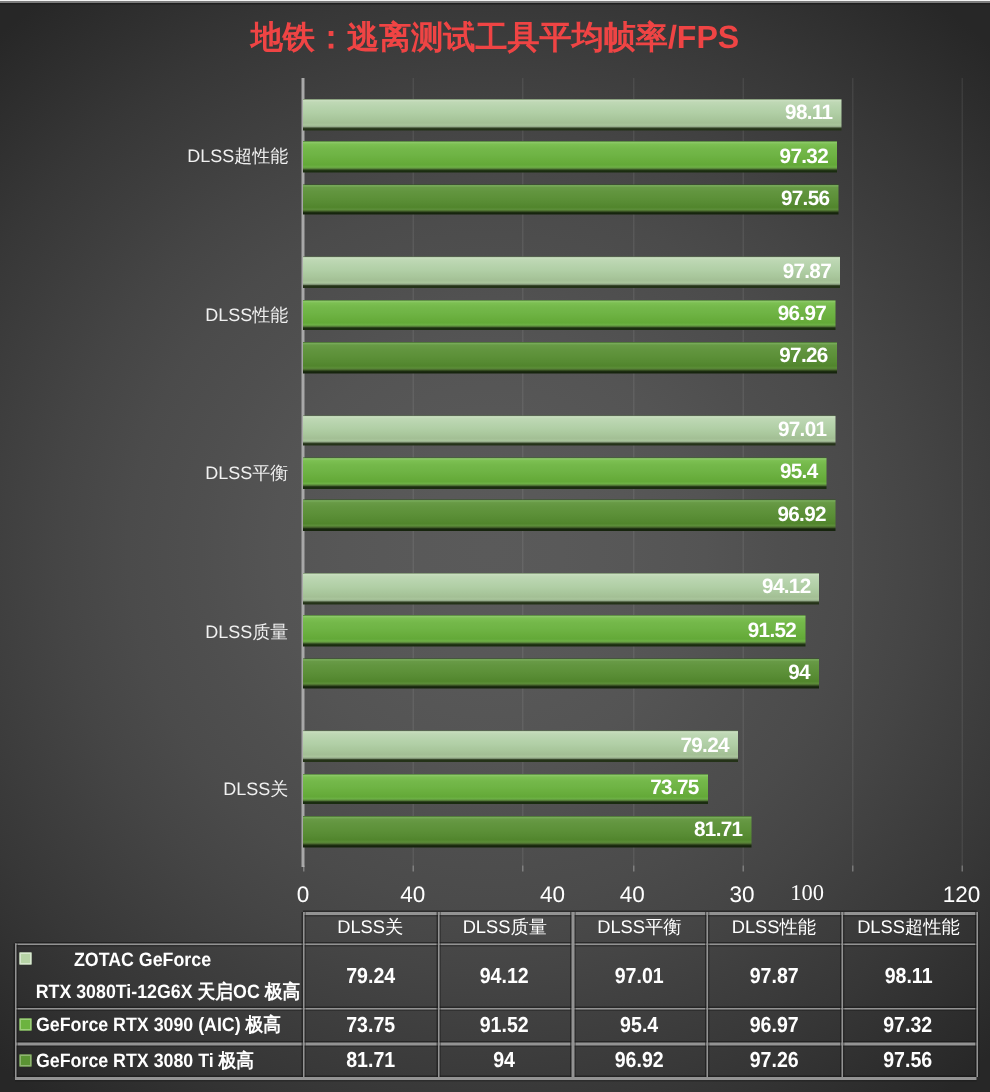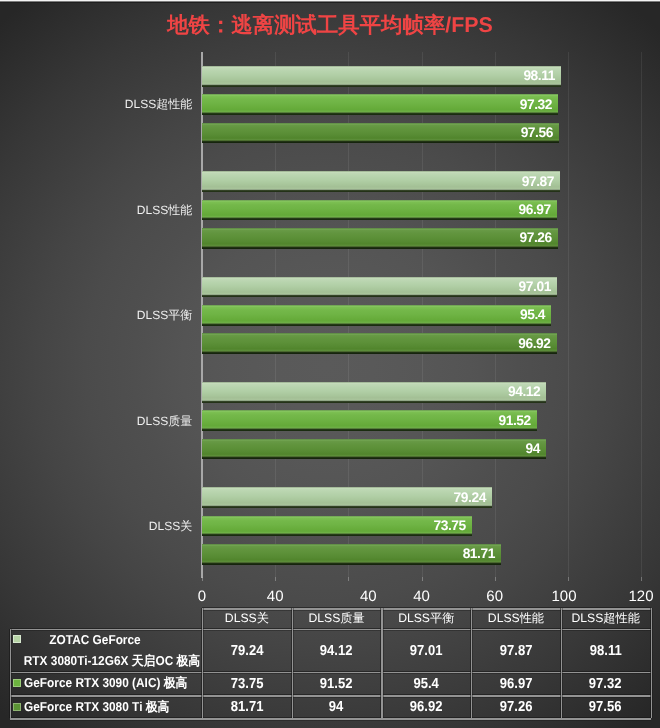--- a/index.html
+++ b/index.html
@@ -144,23 +144,23 @@
   <div id="axis">
       <div class="tickmark" style="left: 202px; top: 577px;"></div>
       <div class="ticklabel" style="left: 202px;">0</div>
       <div class="tickmark" style="left: 275.167px; top: 577px;"></div>
       <div class="ticklabel" style="left: 275.167px;">40</div>
       <div class="tickmark" style="left: 348.333px; top: 577px;"></div>
       <div class="ticklabel" style="left: 348.333px; margin-left: 20px;">40</div>
       <div class="tickmark" style="left: 421.5px; top: 577px;"></div>
       <div class="ticklabel" style="left: 421.5px;">40</div>
       <div class="tickmark" style="left: 494.667px; top: 577px;"></div>
-      <div class="ticklabel" style="left: 494.667px;">60</div>
+      <div class="ticklabel" style="left: 494.667px;">30</div>
       <div class="tickmark" style="left: 567.833px; top: 577px;"></div>
-      <div class="ticklabel" style="left: 564px;">100</div>
+      <div class="ticklabel" style="left: 538px; font-family: Liberation Serif, serif;">100</div>
       <div class="tickmark" style="left: 641px; top: 577px;"></div>
       <div class="ticklabel" style="left: 641px;">120</div>
     </div>
   <div id="cats">
       <div class="catlabel" style="top: 96.475px; left: 0px; width: 192.2px;">DLSS超性能</div>
       <div class="catlabel" style="top: 201.825px; left: 0px; width: 192.2px;">DLSS性能</div>
       <div class="catlabel" style="top: 307.175px; left: 0px; width: 192.2px;">DLSS平衡</div>
       <div class="catlabel" style="top: 412.525px; left: 0px; width: 192.2px;">DLSS质量</div>
       <div class="catlabel" style="top: 517.875px; left: 0px; width: 192.2px;">DLSS关</div>
     </div>

